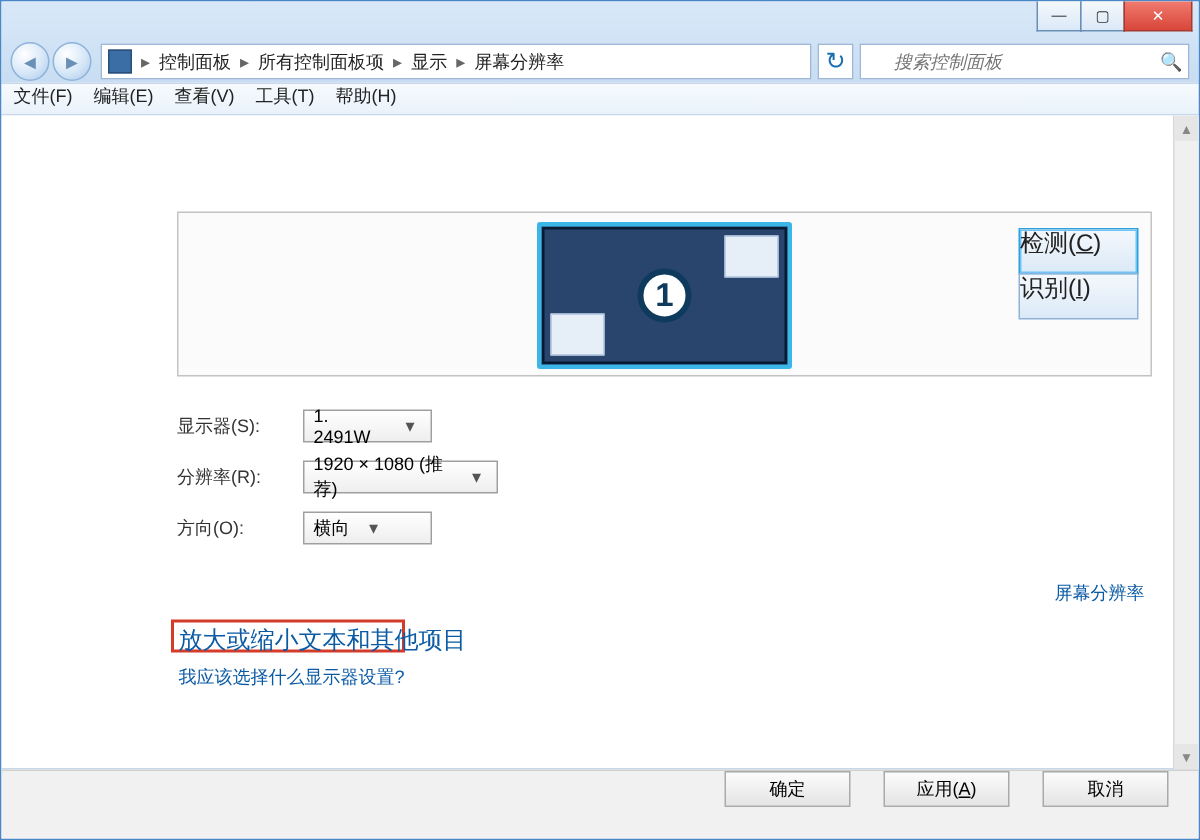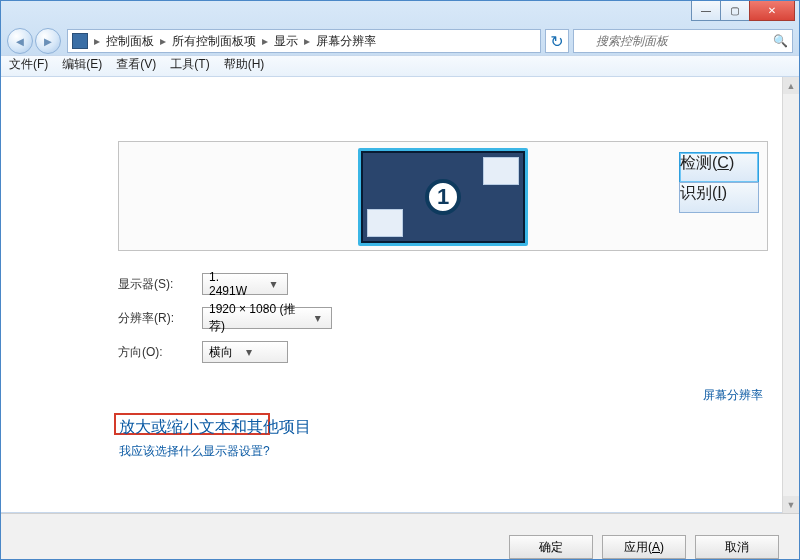--- a/index.html
+++ b/index.html
@@ -60,21 +60,21 @@
   .dd1 { width:86px;} .dd2 { width:130px;justify-content:flex-end;} .dd3 { width:86px;}
 
   .adv-link { position:absolute; right:36px; top:310px; font-size:12px; color:#0b5aa4; }
 
   .highlight-box { position:absolute; left:113px; top:336px; width:156px; height:22px; border:2px solid #d43b2a; }
   .link1 { position:absolute; left:118px; top:340px; font-size:16px; color:#0b5aa4;}
   .link2 { position:absolute; left:118px; top:366px; font-size:12px; color:#0b5aa4;}
 
   
   .bottombar { position:absolute; bottom:0; left:0; right:0; height:46px; background:#f1f1f1; border-top:1px solid #d0d0d0;
-    display:flex; justify-content:flex-end; align-items:flex-end; padding:0 20px; gap:9px;}
+    display:flex; justify-content:flex-end; align-items:flex-start; padding:0 20px; gap:22px;}
   .dlg-btn { width:84px; height:24px; font-size:12px; border:1px solid #aaa; background:linear-gradient(to bottom,#fcfcfc,#e4e4e4);}
   .dlg-btn u { text-decoration: underline; }
 
   .scrollbar { position:absolute; top:76px; right:0; bottom:46px; width:17px; background:#f0f0f0; border-left:1px solid #d8d8d8; display:flex; flex-direction:column;}
   .sb-btn { height:17px; background:#e6e6e6; display:flex; align-items:center; justify-content:center; font-size:9px; color:#888;}
   .sb-track { flex:1; }
 </style>
 </head>
 <body>
 

